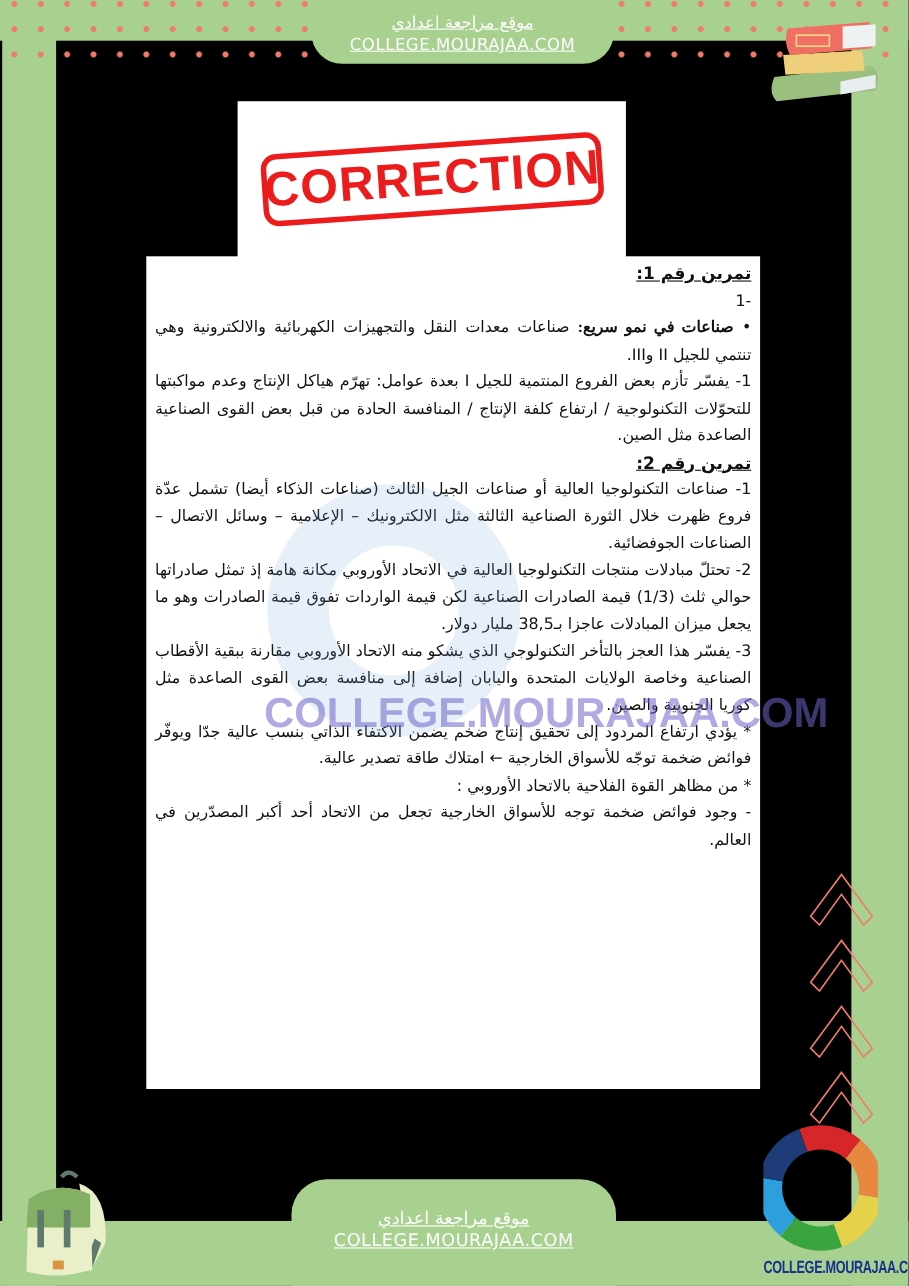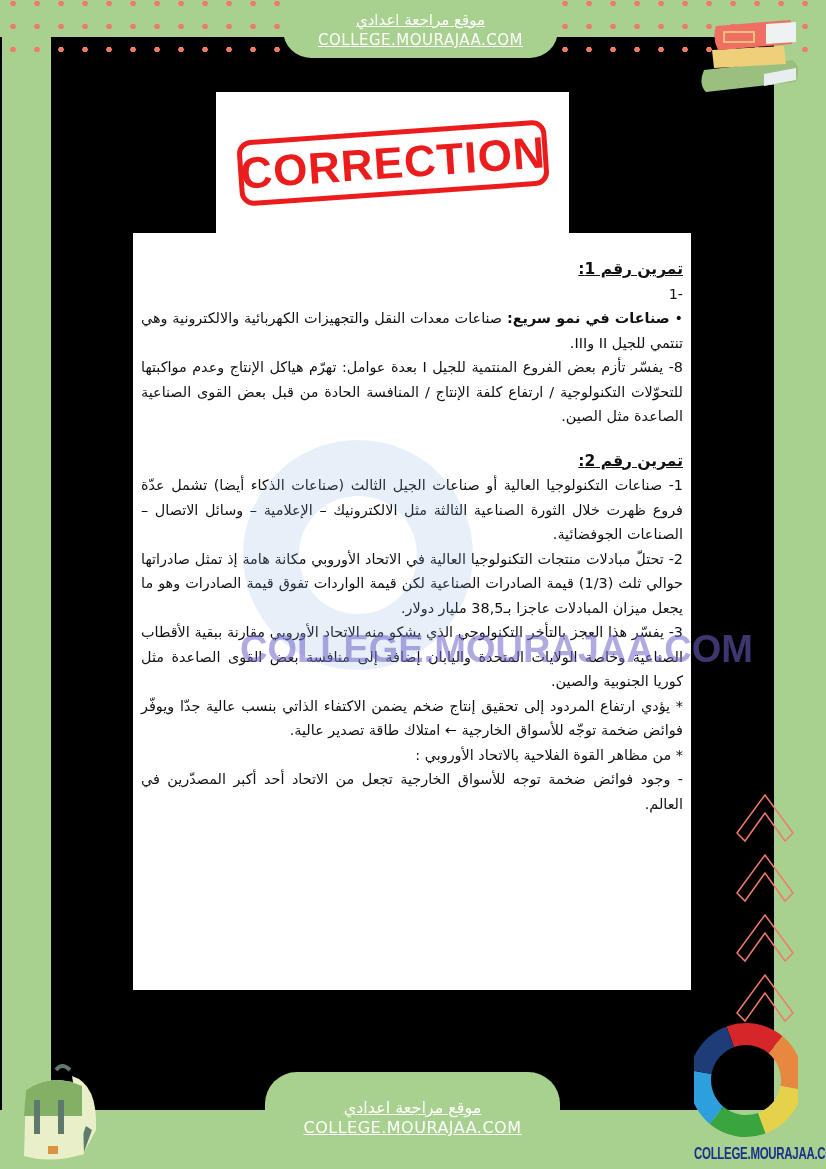--- a/index.html
+++ b/index.html
@@ -24,22 +24,22 @@
   .footer-tab .site-ar { padding-top: 26px; font-size: 16px; }
   .footer-tab .site-en { font-size: 16px; }
 
   .stamp-box { position: absolute; left: 216px; top: 92px; width: 353px; height: 142px; background: #fff; }
   .stamp { position: absolute; left: 22px; top: 38px; width: 310px; height: 66px; border: 5px solid #ec1c1c;
     border-radius: 14px; transform: rotate(-4deg); display: flex; align-items: center; justify-content: center; }
   .stamp span { color: #ec1c1c; font-family: "Liberation Sans", sans-serif; font-weight: bold; font-size: 44px; letter-spacing: 1px; }
 
   .doc { position: absolute; left: 133px; top: 233px; width: 558px; height: 757px; background: #fff;
     padding: 4px 8px 0 8px; direction: rtl; font-family: "DejaVu Sans", sans-serif; color: #111; font-size: 14.4px; line-height: 24.5px; text-align: justify; }
-  .doc .h { font-weight: bold; text-decoration: underline; font-size: 15.5px; margin-top: 20px; }
-  .doc .b { font-weight: bold; }
+  .doc .h { font-weight: bold; text-decoration: underline; font-size: 15.5px; }
+  .doc .b { font-weight: bold; font-family: Liberation Serif, serif; }
   .doc p { margin: 0; }
 
   .watermark { position: absolute; left: 243px; top: 440px; width: 230px; height: 230px; border-radius: 50%;
     border: 56px solid rgba(120,170,220,0.18); pointer-events: none; }
   .wm-text { position: absolute; left: 240px; top: 628px; color: rgba(110,100,200,0.55); font-family: "Liberation Sans", sans-serif;
     font-weight: bold; font-size: 38px; letter-spacing: 0px; pointer-events: none; }
 
   .books { position: absolute; left: 692px; top: 8px; width: 118px; height: 86px; }
   .backpack { position: absolute; left: 12px; top: 1060px; width: 90px; height: 108px; }
   .logo { position: absolute; left: 694px; top: 1022px; width: 104px; height: 118px; }
@@ -73,21 +73,21 @@
 <div class="stamp-box">
   <div class="stamp">
     <span>CORRECTION</span>
   </div>
 </div>
 
 <div class="doc">
   <p class="h">تمرين رقم 1:</p>
   <p>-1</p>
   <p>• <span class="b">صناعات في نمو سريع:</span> <span>صناعات معدات النقل والتجهيزات الكهربائية والالكترونية وهي تنتمي للجيل II وIII.</span></p>
-  <p>8- يفسّر تأزم بعض الفروع المنتمية للجيل I بعدة عوامل: تهرّم هياكل الإنتاج وعدم مواكبتها للتحوّلات التكنولوجية / ارتفاع كلفة الإنتاج / المنافسة الحادة من قبل بعض القوى الصناعية الصاعدة مثل الصين.</p>
+  <p>1- يفسّر تأزم بعض الفروع المنتمية للجيل I بعدة عوامل: تهرّم هياكل الإنتاج وعدم مواكبتها للتحوّلات التكنولوجية / ارتفاع كلفة الإنتاج / المنافسة الحادة من قبل بعض القوى الصناعية الصاعدة مثل الصين.</p>
 
   <p class="h">تمرين رقم 2:</p>
   <p>1- صناعات التكنولوجيا العالية أو صناعات الجيل الثالث (صناعات الذكاء أيضا) تشمل عدّة فروع ظهرت خلال الثورة الصناعية الثالثة مثل الالكترونيك – الإعلامية – وسائل الاتصال – الصناعات الجوفضائية.</p>
   <p>2- تحتلّ مبادلات منتجات التكنولوجيا العالية في الاتحاد الأوروبي مكانة هامة إذ تمثل صادراتها حوالي ثلث (1/3) قيمة الصادرات الصناعية لكن قيمة الواردات تفوق قيمة الصادرات وهو ما يجعل ميزان المبادلات عاجزا بـ38,5 مليار دولار.</p>
   <p>3- يفسّر هذا العجز بالتأخر التكنولوجي الذي يشكو منه الاتحاد الأوروبي مقارنة ببقية الأقطاب الصناعية وخاصة الولايات المتحدة واليابان إضافة إلى منافسة بعض القوى الصاعدة مثل كوريا الجنوبية والصين.</p>
 
   <p>* يؤدي ارتفاع المردود إلى تحقيق إنتاج ضخم يضمن الاكتفاء الذاتي بنسب عالية جدّا ويوفّر فوائض ضخمة توجّه للأسواق الخارجية ← امتلاك طاقة تصدير عالية.</p>
   <p>* من مظاهر القوة الفلاحية بالاتحاد الأوروبي :</p>
   <p>- وجود فوائض ضخمة توجه للأسواق الخارجية تجعل من الاتحاد أحد أكبر المصدّرين في العالم.</p>
 </div>

